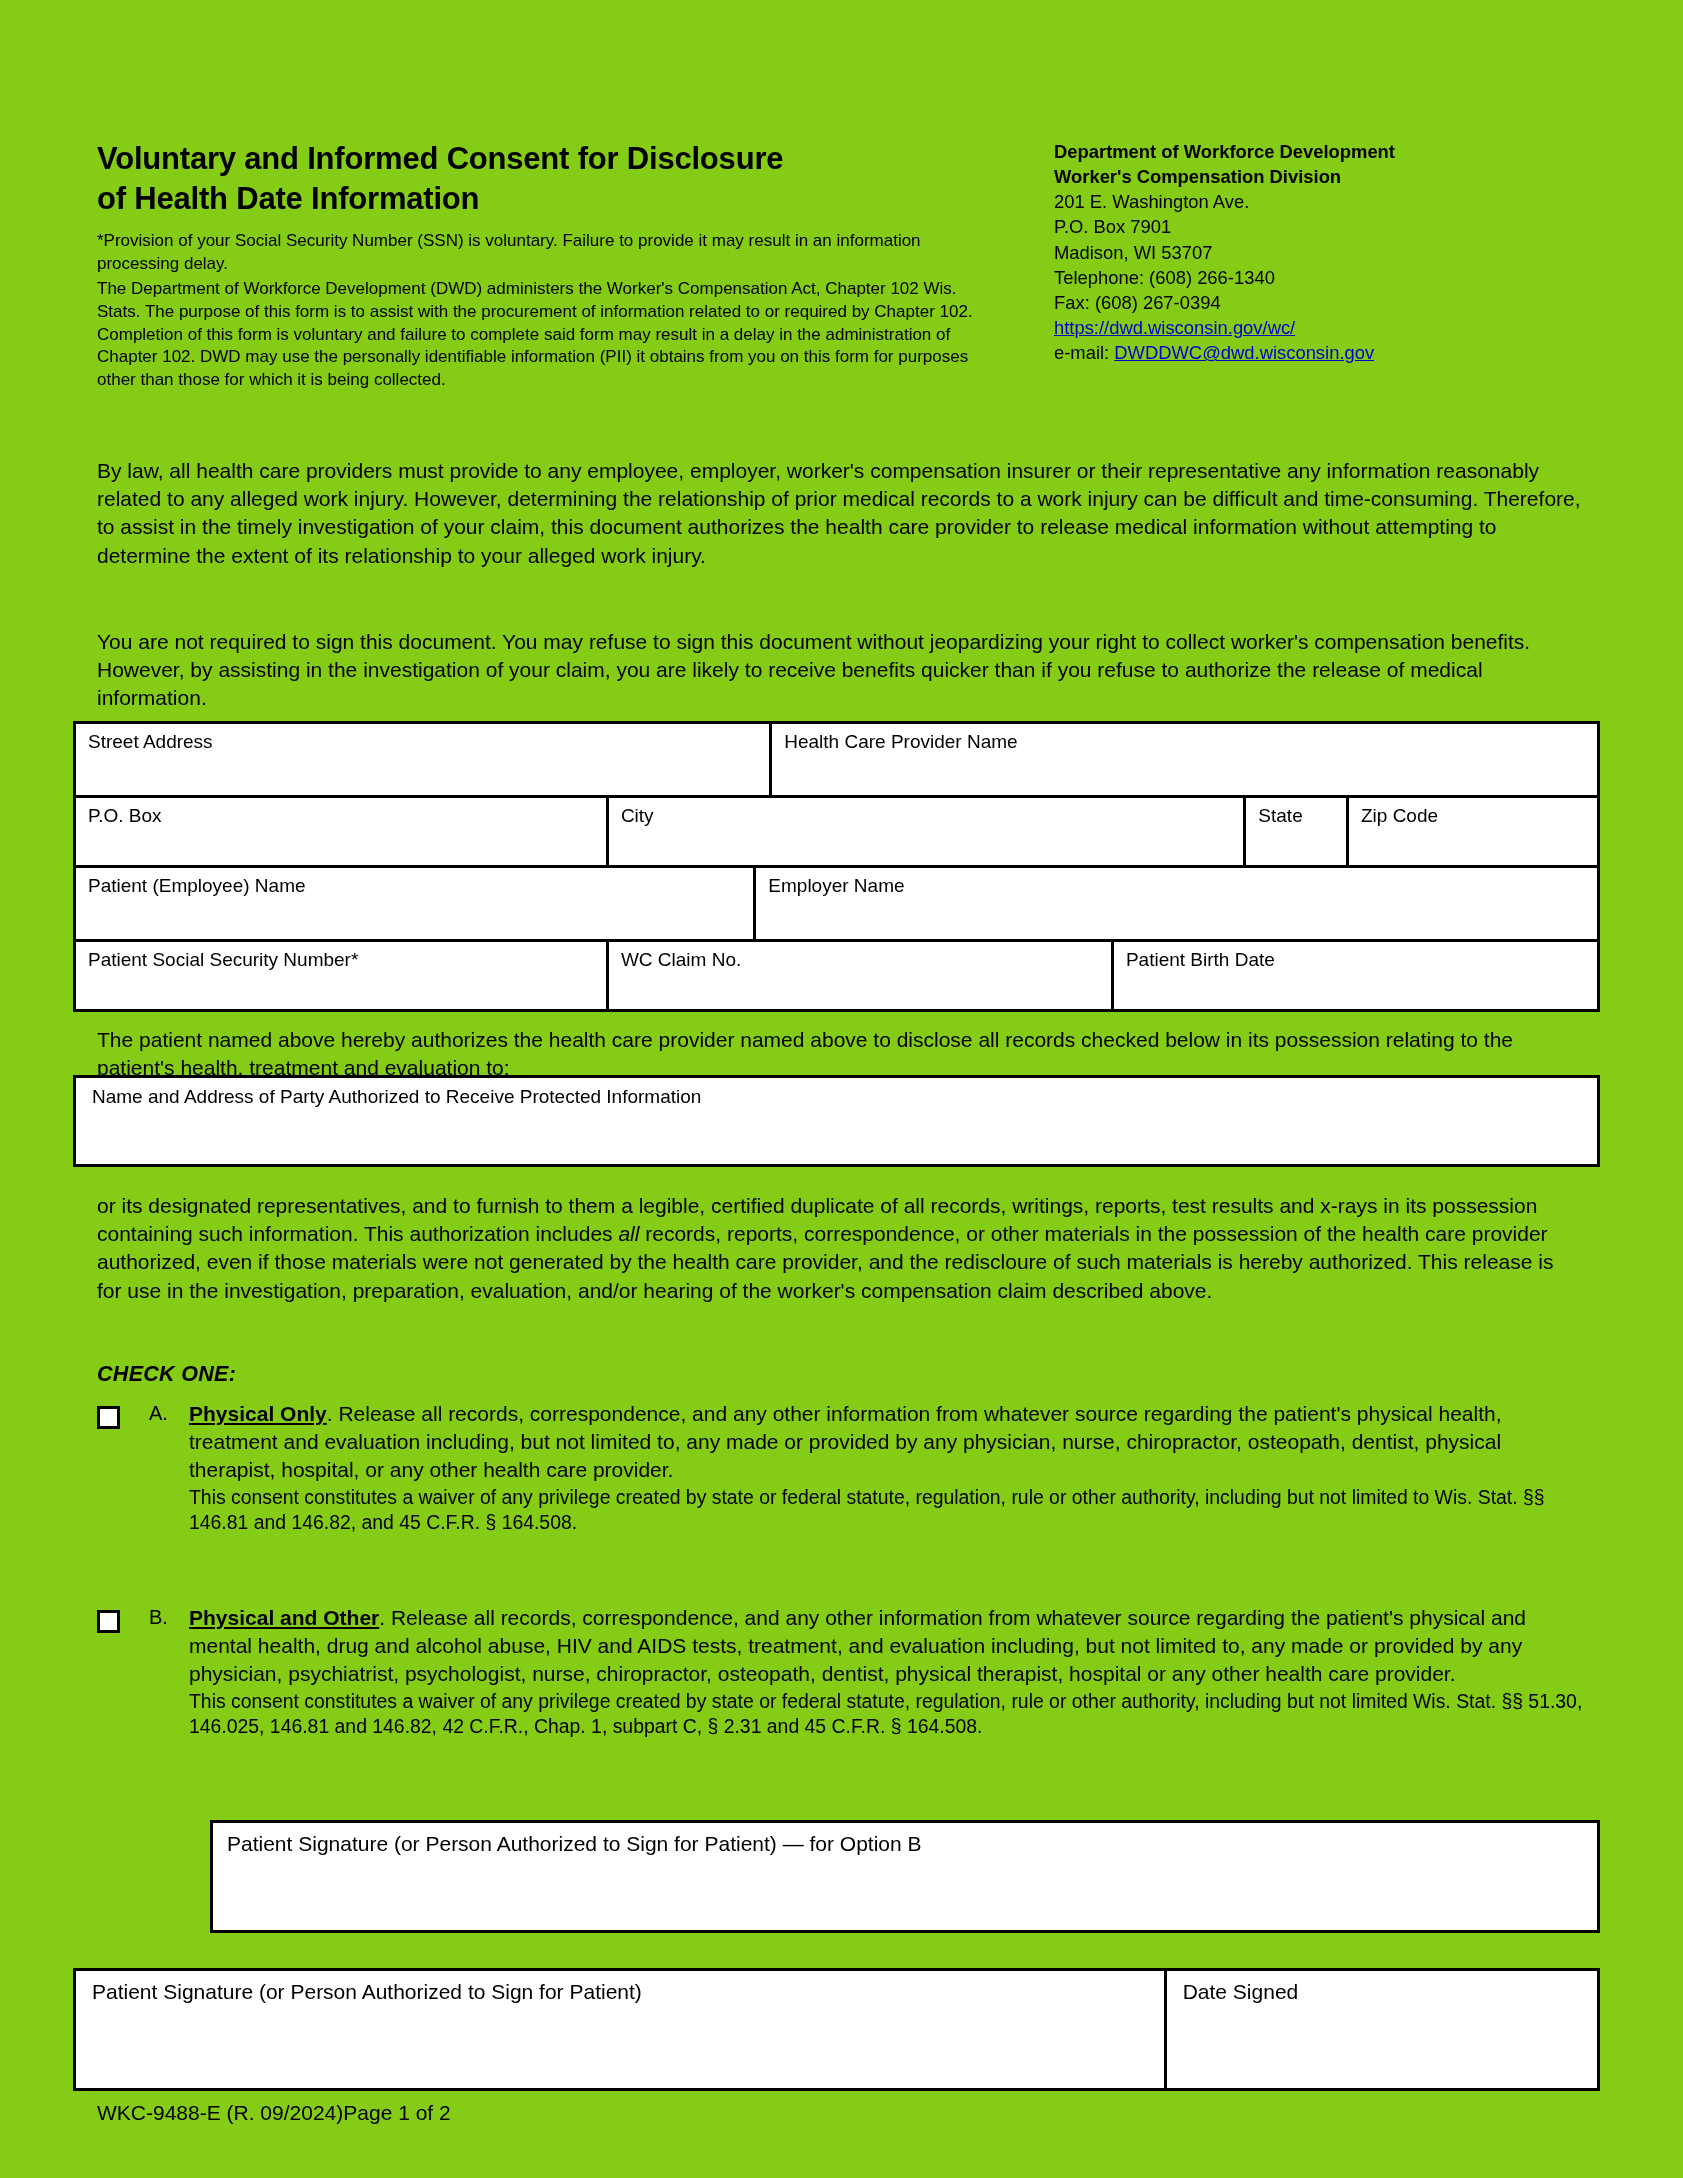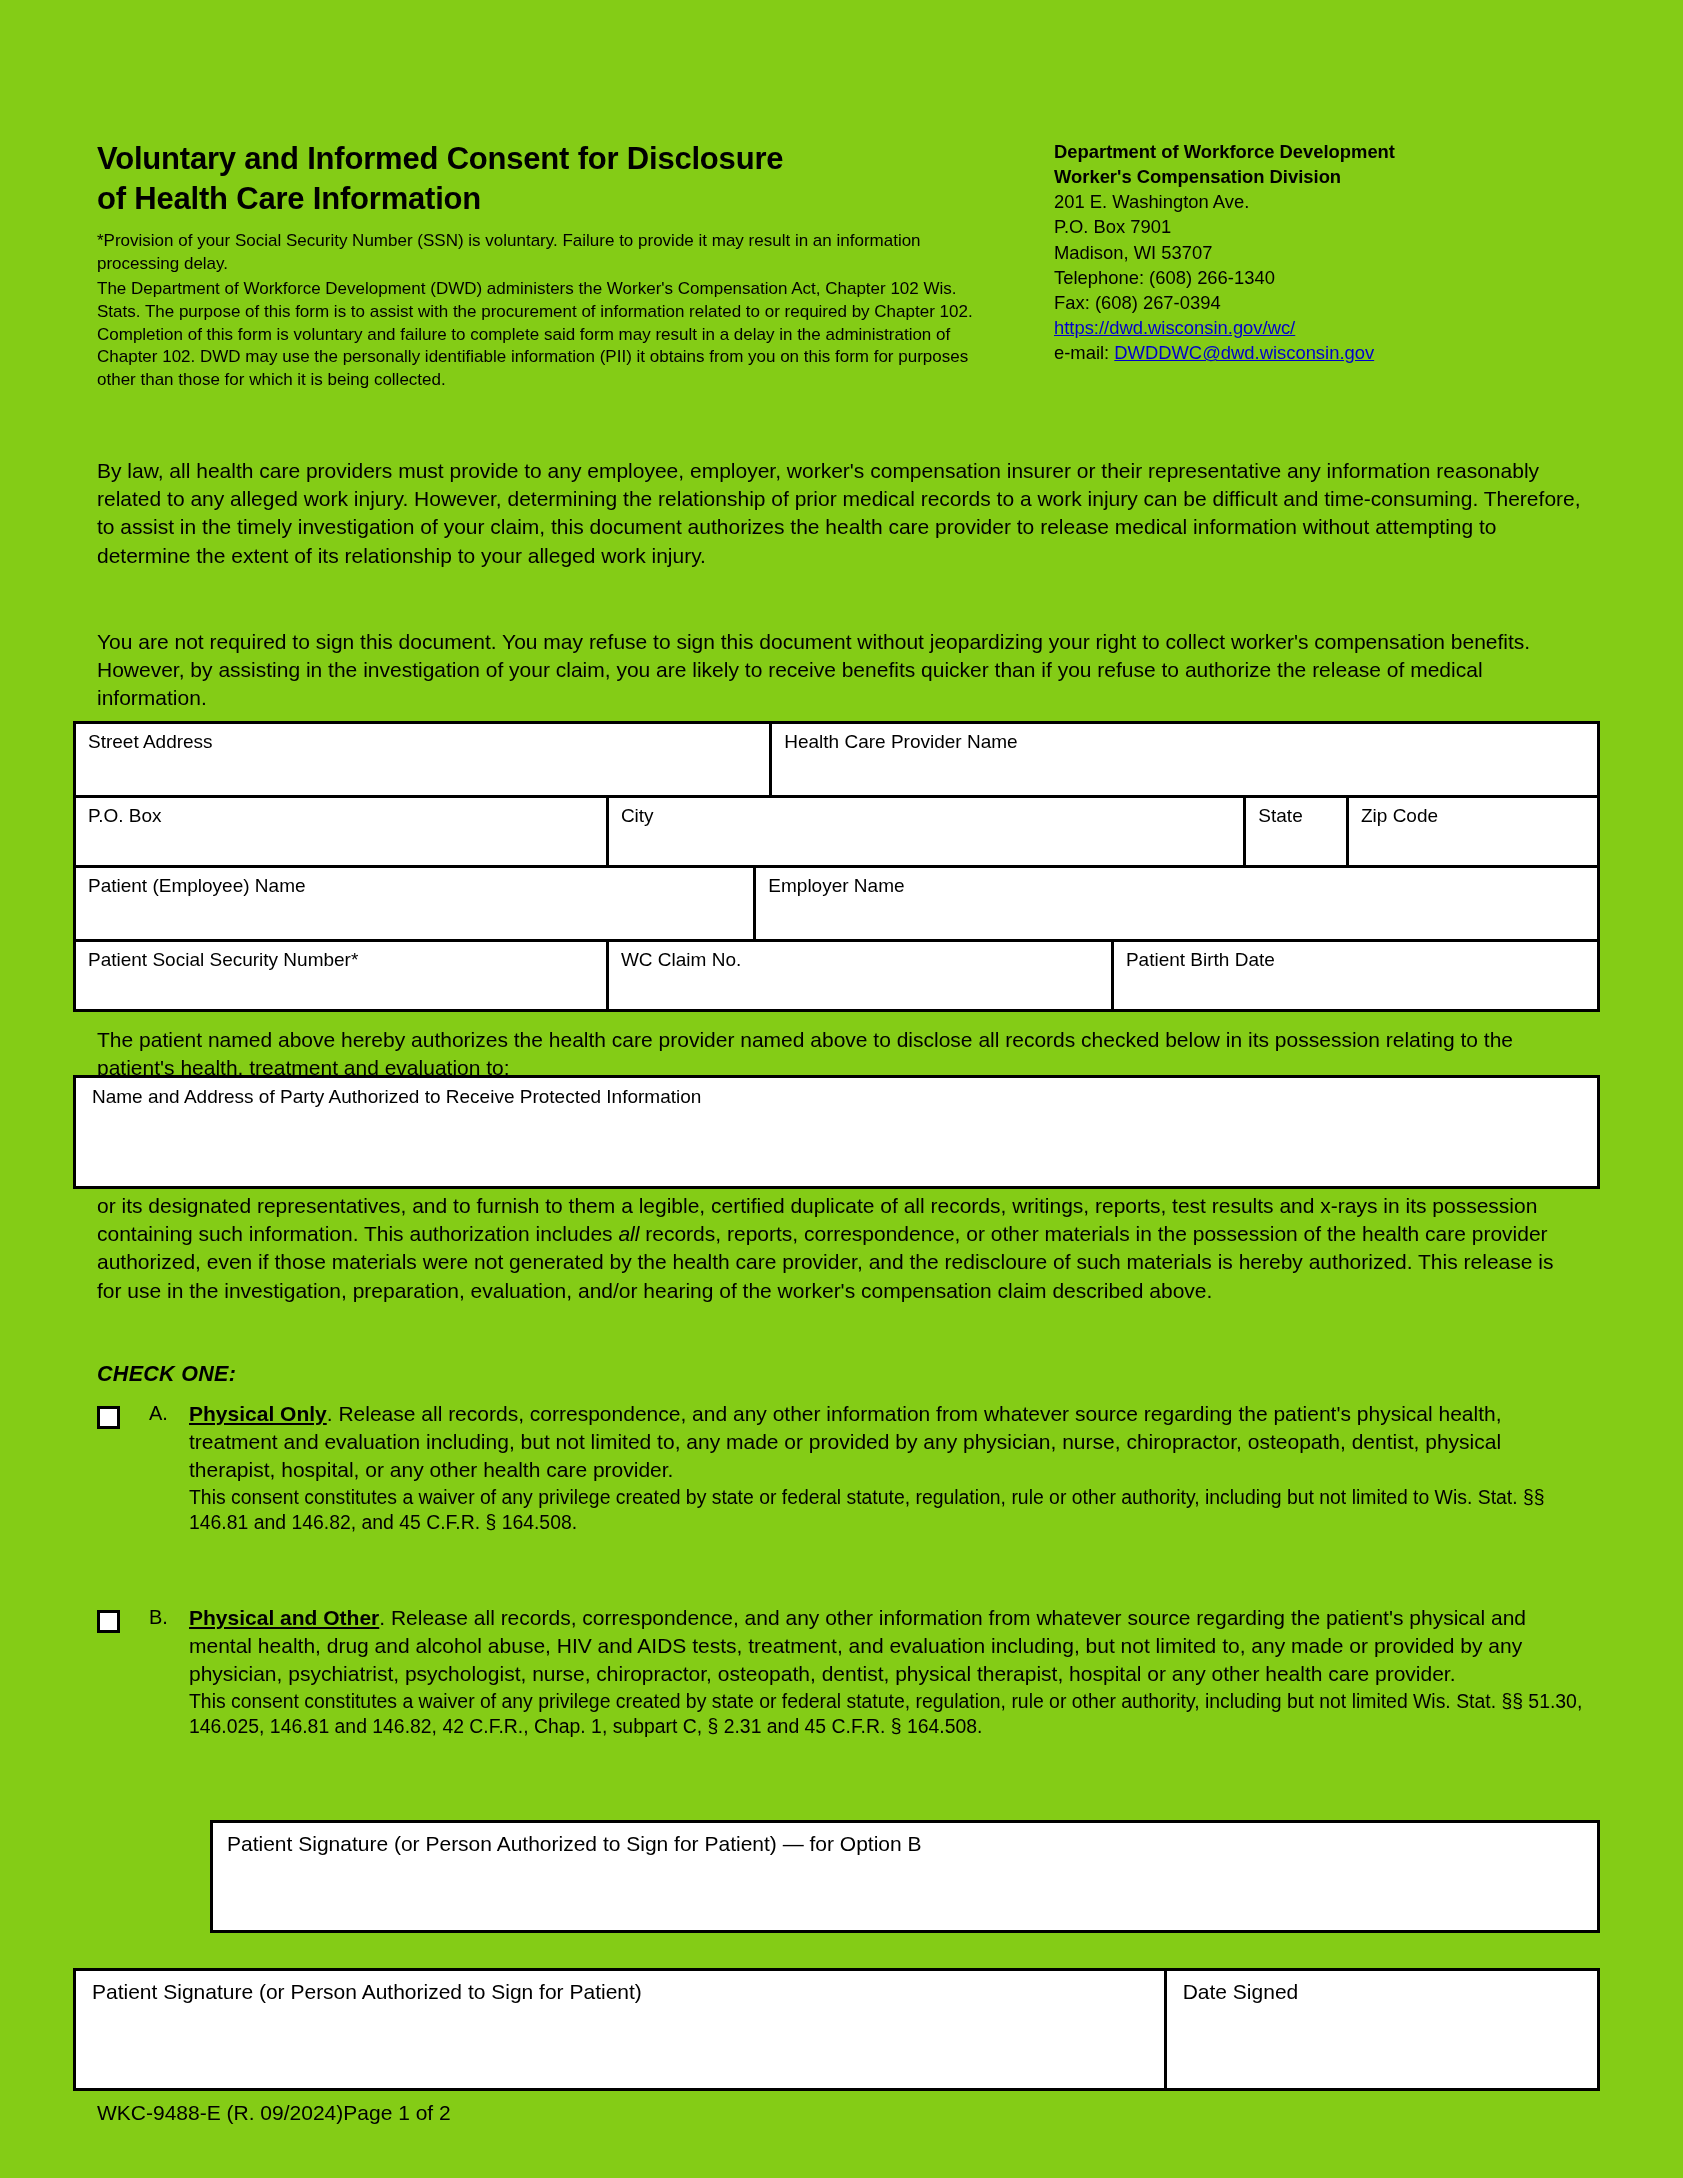--- a/index.html
+++ b/index.html
@@ -113,21 +113,21 @@
     overflow: hidden;
   }
   .form-table .cell:last-child { border-right: none; }
 
   #table-provider { top: 721px; }
   #table-provider .row { height: 71px; }
   #table-provider .row.r2 { height: 67px; }
 
   #table-party { top: 1075px; border-width: 3px; }
   #table-party .cell { padding: 7px 0 0 16px; font-size: 19px; }
-  #table-party .row { height: 108px; }
+  #table-party .row { height: 86px; }
 
   #table-sigb {
     top: 1820px;
     left: 210px;
     width: 1390px;
   }
   #table-sigb .cell { padding: 8px 0 0 14px; font-size: 21px; }
   #table-sigb .row { height: 107px; }
 
   #table-sig { top: 1968px; }
@@ -206,21 +206,21 @@
 </head>
 <body>
 
 <div class="page">
 
   <div class="header">
 
     <div class="header-left">
       <h1 class="doc-title">
         <span>Voluntary and Informed Consent for Disclosure</span>
-        <span class="line2">of Health Care Information</span>
+        <span class="line2">of Health Date Information</span>
       </h1>
       <p class="ssn-note">*Provision of your Social Security Number (SSN) is voluntary. Failure to provide it may result in an information processing delay.</p>
       <div class="dwd-note">
         <p>The Department of Workforce Development (DWD) administers the Worker's Compensation Act, Chapter 102 Wis. Stats.   The purpose of this form is to assist with the procurement of information related to or required by Chapter 102.  Completion of this form is voluntary and failure to complete said form may result in a delay in the administration of Chapter 102.  DWD may use the personally identifiable information (PII) it obtains from you on this form for purposes other than those for which it is being collected.</p>
       </div>
     </div>
 
     <div class="header-right">
       <p class="agency-name">Department of Workforce Development</p>
       <p class="agency-name">Worker's Compensation Division</p>

